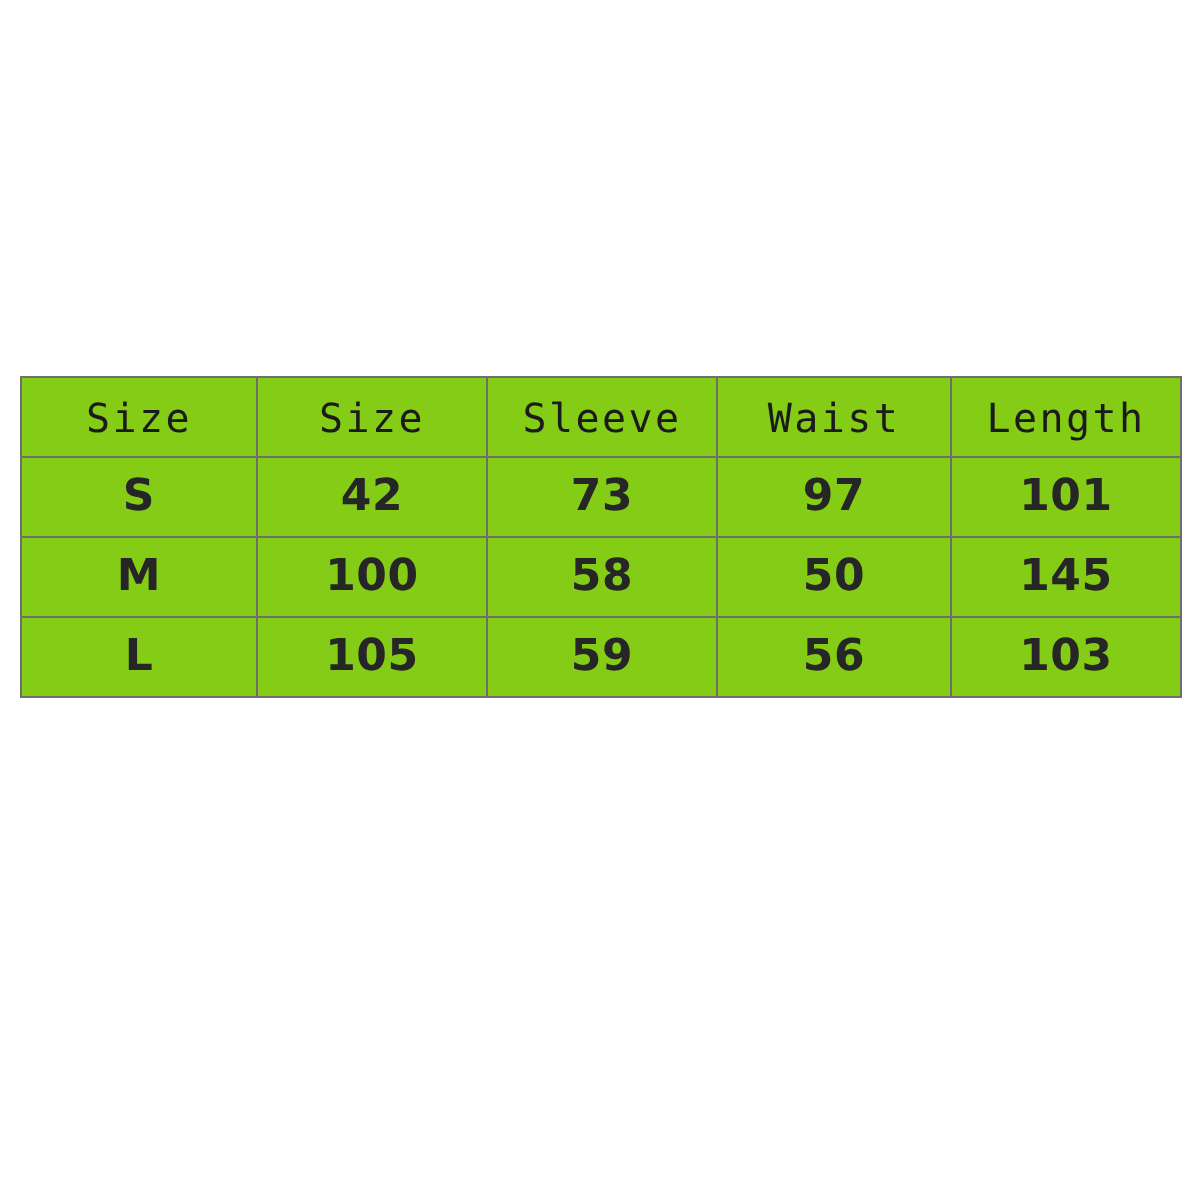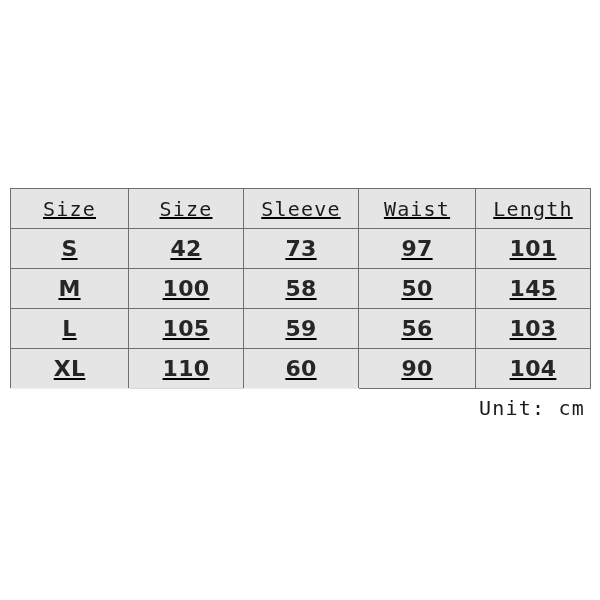--- a/index.html
+++ b/index.html
@@ -29,22 +29,21 @@
     position: absolute;
     left: 10px;
     top: 188px;
     width: 580px;
   }
 
   table.size-chart {
     width: 580px;
     border-collapse: collapse;
     table-layout: fixed;
-    background: #e5e5e5;
-    text-decoration: underline;
+    background: #84cc16;
   }
 
   table.size-chart col.c-size   { width: 118px; }
   table.size-chart col.c-bust   { width: 115px; }
   table.size-chart col.c-sleeve { width: 115px; }
   table.size-chart col.c-waist  { width: 117px; }
   table.size-chart col.c-length { width: 115px; }
 
   table.size-chart th,
   table.size-chart td {
@@ -140,26 +139,18 @@
           <td>50</td>
           <td>145</td>
         </tr>
         <tr>
           <td>L</td>
           <td>105</td>
           <td>59</td>
           <td>56</td>
           <td>103</td>
         </tr>
-        <tr class="last-row">
-          <td class="faint-bottom">XL</td>
-          <td class="half-bottom">110</td>
-          <td class="faint-bottom">60</td>
-          <td>90</td>
-          <td>104</td>
-        </tr>
       </tbody>
     </table>
   </div>
 
-  <div id="unit-note">Unit: cm</div>
 
 </div>
 
 </body></html>

